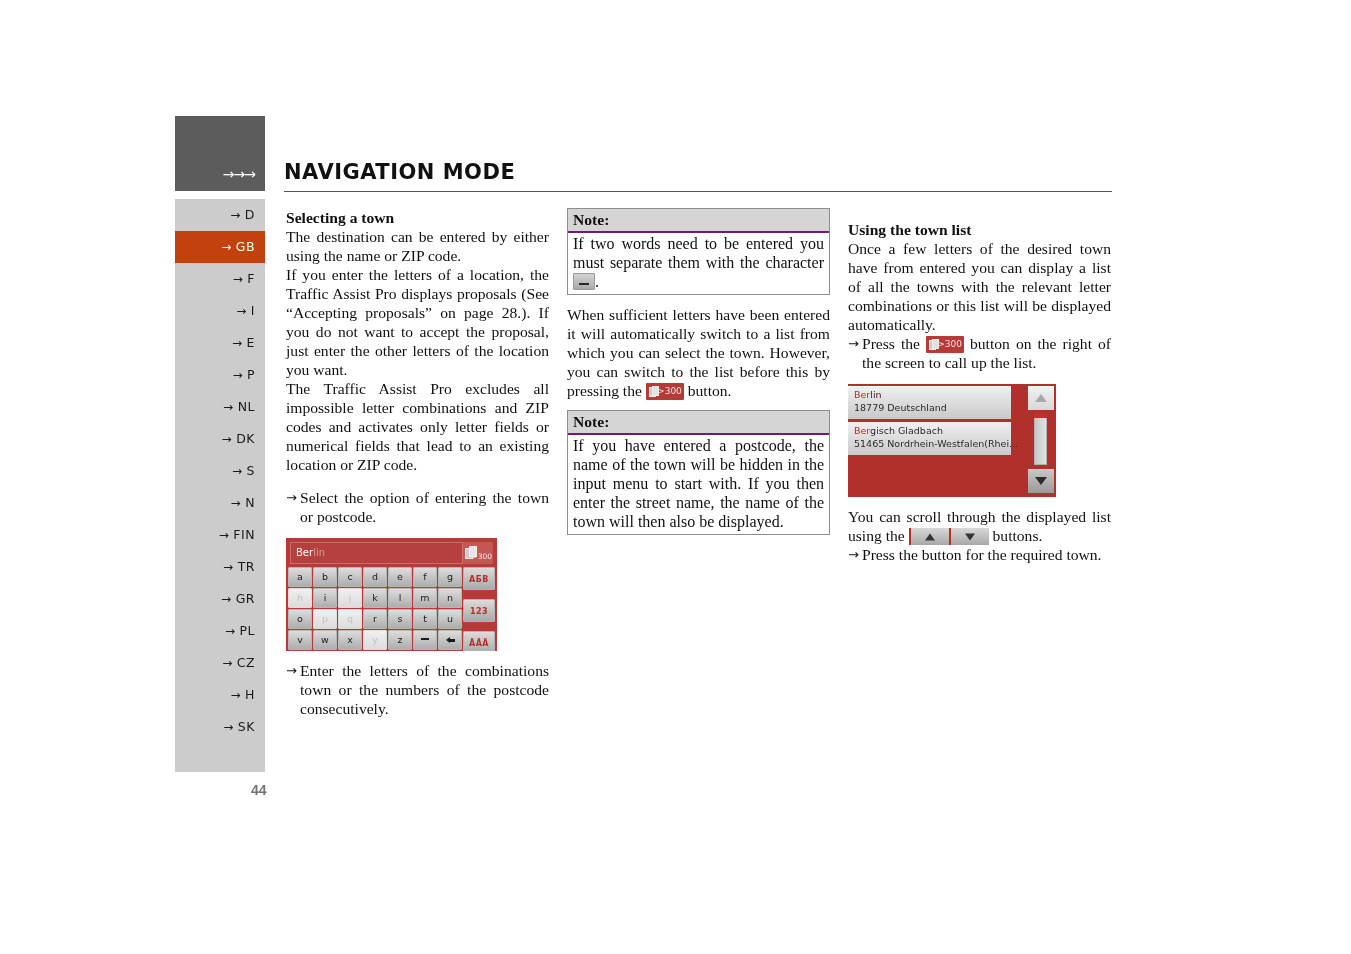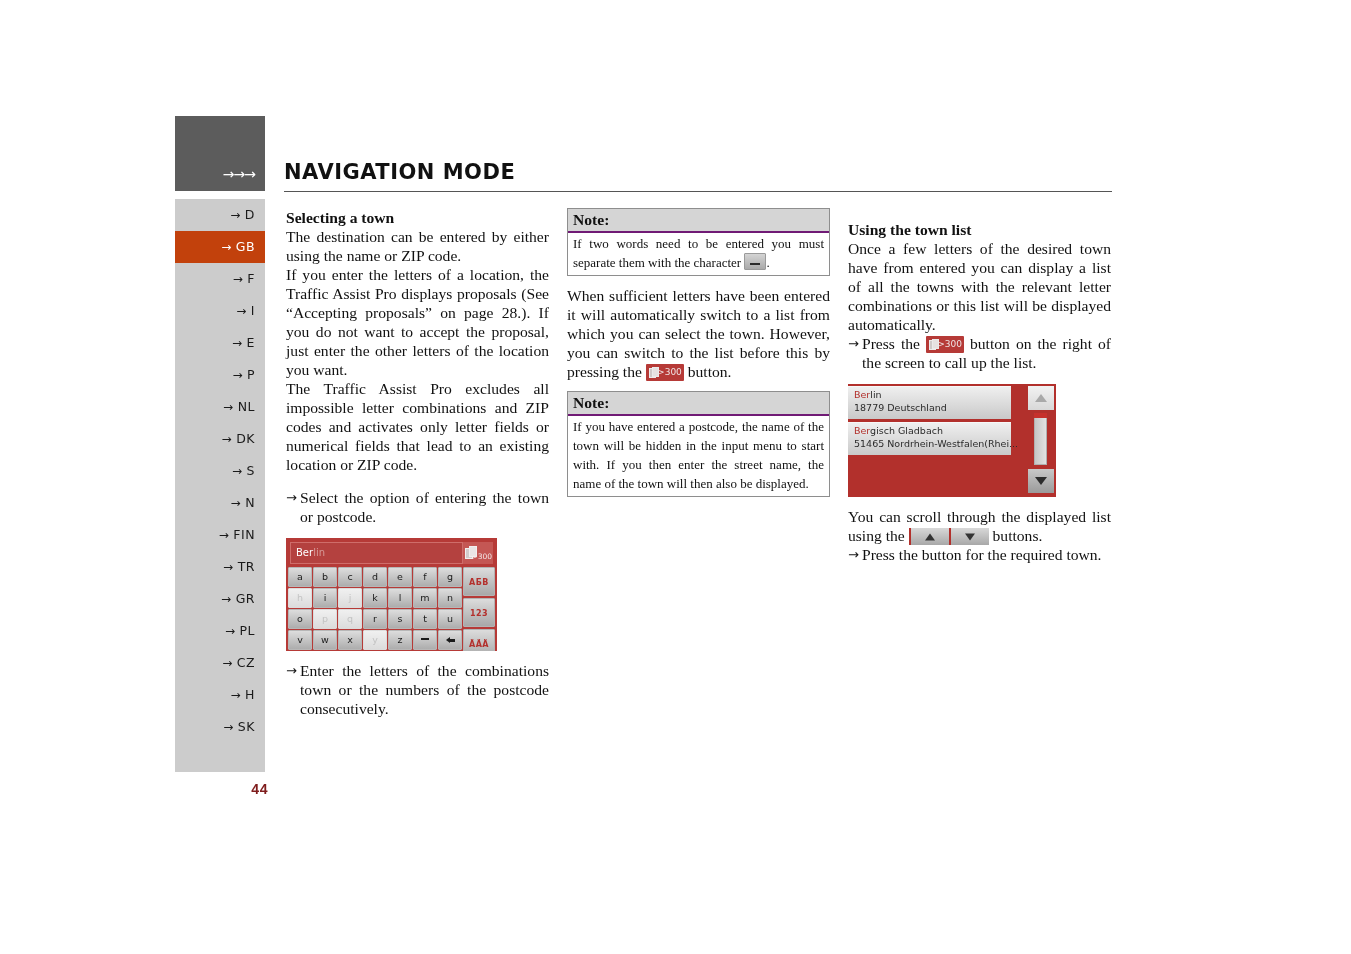--- a/index.html
+++ b/index.html
@@ -86,24 +86,24 @@
     position: absolute;
     left: 284px; top: 191px;
     width: 828px;
     border-top: 1.5px solid #555;
   }
 
   
   .page-number {
     position: absolute;
     left: 251px; top: 782px;
-    font-family: Liberation Mono, monospace;
+    font-family: Liberation Sans, sans-serif;
     font-weight: bold;
     font-size: 14px;
-    color: #7f1d1d;
+    color: #737373;
   }
 
   
   .col {
     position: absolute;
     top: 208px;
     width: 263px;
     font-size: 15.6px;
     line-height: 19px;
     color: #111;
@@ -152,21 +152,21 @@
   .note-head {
     background: #d5d5d5;
     border-bottom: 2px solid #701a75;
     font-weight: bold;
     font-size: 15.6px;
     padding: 1px 5px 2px 5px;
     line-height: 19px;
   }
   .note-body {
     padding: 1px 5px 3px 5px;
-    font-size: 13px;
+    font-size: 16px;
     line-height: 19px;
     text-align: justify;
   }
   
   .btn-300 {
     background: #b63a37;
     height: 17px;
     width: 38px;
     border-radius: 1px;
     vertical-align: -4px;
@@ -335,22 +335,22 @@
     border-top: 3.5px solid transparent;
     border-bottom: 3.5px solid transparent;
     border-right: 4px solid #1b1b1b;
   }
   .kb-side {
     position: absolute;
     right: 2px; top: 29px;
     width: 32px; height: 82px;
   }
   .side-key {
-    height: 29px;
-    margin-bottom: 2px;
+    height: 23px;
+    margin-bottom: 9px;
     background: linear-gradient(#dcdcdc, #a8a8a8);
     border: 1px solid #b3b3b3;
     box-sizing: border-box;
     border-radius: 1px;
     position: relative;
   }
   .side-key .sl {
     position: absolute;
     left: 50%; top: 50%;
     transform: translate(-50%,-50%);

